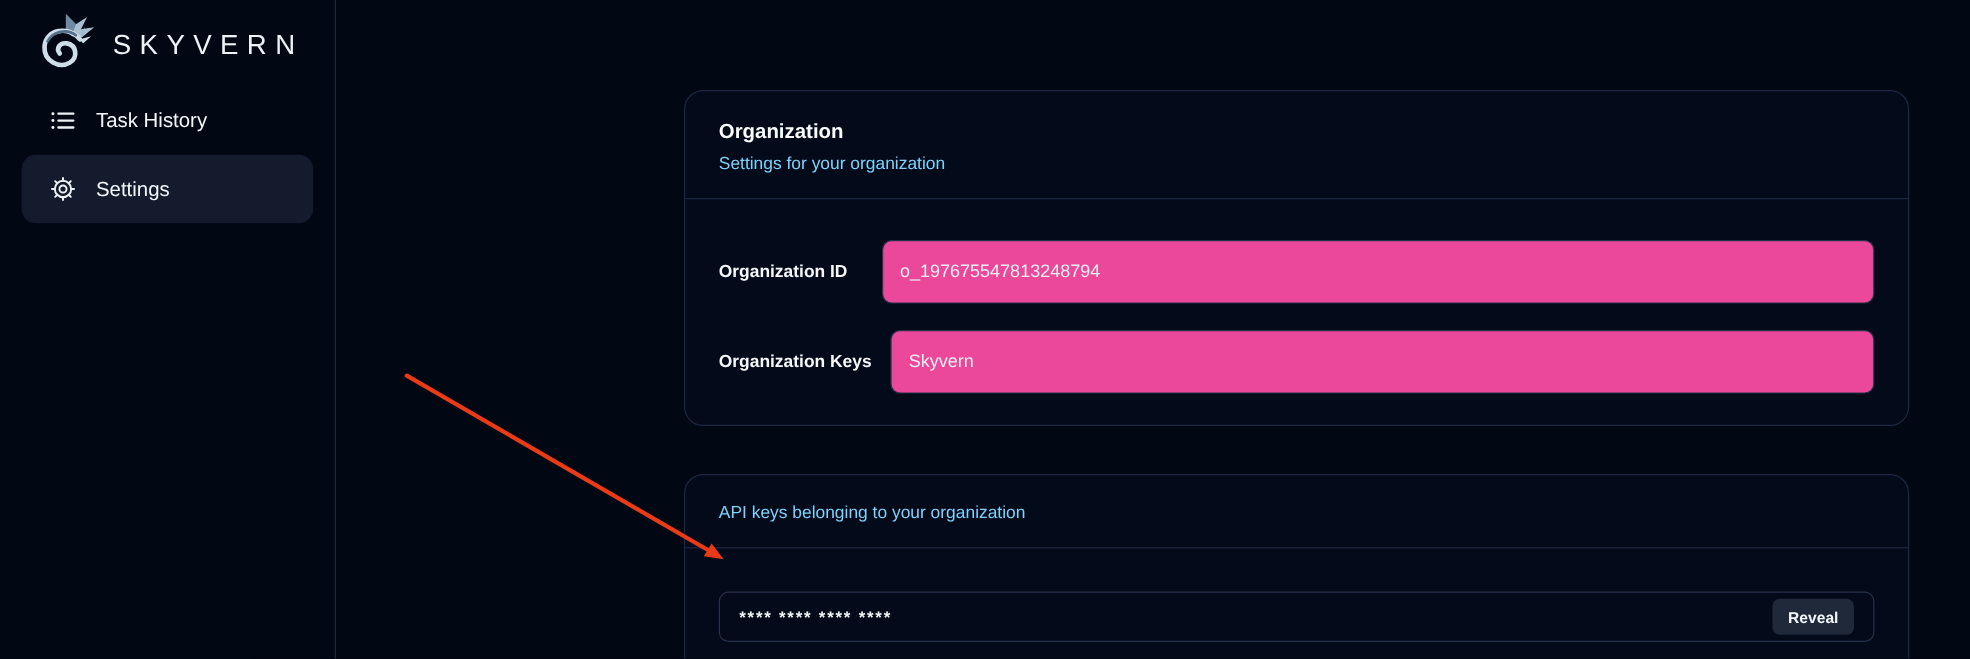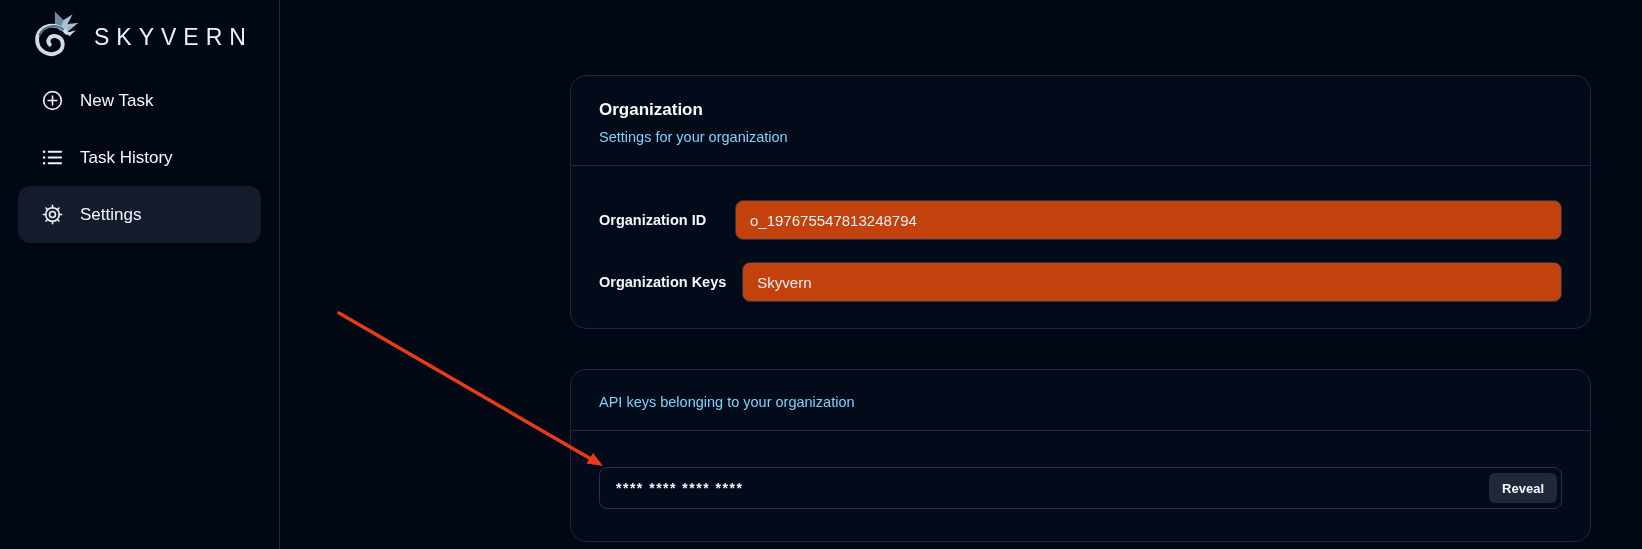--- a/index.html
+++ b/index.html
@@ -80,22 +80,22 @@
   .field-label {
     flex: 0 0 120px;
     margin-right: 16px;
     font-size: 14.5px;
     font-weight: 700;
     color: #f6f8fb;
     white-space: nowrap;
   }
   .text-input {
     flex: 1;
-    height: 40px;
-    background: #c2410c;
+    height: 53px;
+    background: #ec4899;
     border: 1px solid #26324a;
     border-radius: 8px;
     color: #e9eef5;
     font-family: "Liberation Sans", "DejaVu Sans", sans-serif;
     font-size: 15px;
     padding: 17px 14px;
     outline: none;
   }
 
   .api-body { padding: 36px 28px 32px 28px; }
@@ -110,21 +110,21 @@
     font-family: "Liberation Sans", "DejaVu Sans", sans-serif;
     font-size: 14px;
     font-weight: 700;
     letter-spacing: 1.5px;
     padding: 0 90px 0 16px;
     outline: none;
   }
   .reveal-btn {
     position: absolute;
     top: 6px;
-    right: 5px;
+    right: 17px;
     height: 30px;
     padding: 0 13px;
     background: #1f2939;
     color: #f3f6fa;
     border: none;
     border-radius: 6px;
     font-family: "Liberation Sans", "DejaVu Sans", sans-serif;
     font-size: 13px;
     font-weight: 600;
     cursor: pointer;
@@ -152,29 +152,20 @@
         <path d="M47 27 C36 13, 13 17, 12 34 C11 49, 27 56, 37 50 C45 45, 44 33, 34 31 C27 30, 23 36, 27 41" fill="none" stroke="#cfdde8" stroke-width="4.6" stroke-linecap="round"></path>
         <path d="M15 29 C20 19, 34 16, 43 23" fill="none" stroke="#54718b" stroke-width="2.6" stroke-linecap="round"></path>
 
         <path d="M47 27 L58 24 L50 31 Z" fill="#cfdde8"></path>
         <path d="M48 22 L52 14 L50 23 Z" fill="#9db5c8"></path>
       </svg>
       <span class="brand-text">SKYVERN</span>
     </div>
 
     <nav class="nav">
-      <div class="nav-item">
-        <span class="icon">
-          <svg width="23" height="23" viewBox="0 0 24 24" fill="none" stroke="#eef2f7" stroke-width="1.7" stroke-linecap="round">
-            <circle cx="12" cy="12" r="9.2"></circle>
-              <path d="M12 7.5 V16.5 M7.5 12 H16.5"></path>
-          </svg>
-        </span>
-        <span class="nav-label">New Task</span>
-      </div>
 
       <div class="nav-item">
         <span class="icon">
           <svg width="23" height="23" viewBox="0 0 24 24" fill="none" stroke="#eef2f7" stroke-width="2" stroke-linecap="round">
             <path d="M8 6 H21 M8 12 H21 M8 18 H21"></path>
             <path d="M3.2 6 H3.3 M3.2 12 H3.3 M3.2 18 H3.3" stroke-width="2.6"></path>
           </svg>
         </span>
         <span class="nav-label">Task History</span>
       </div>

